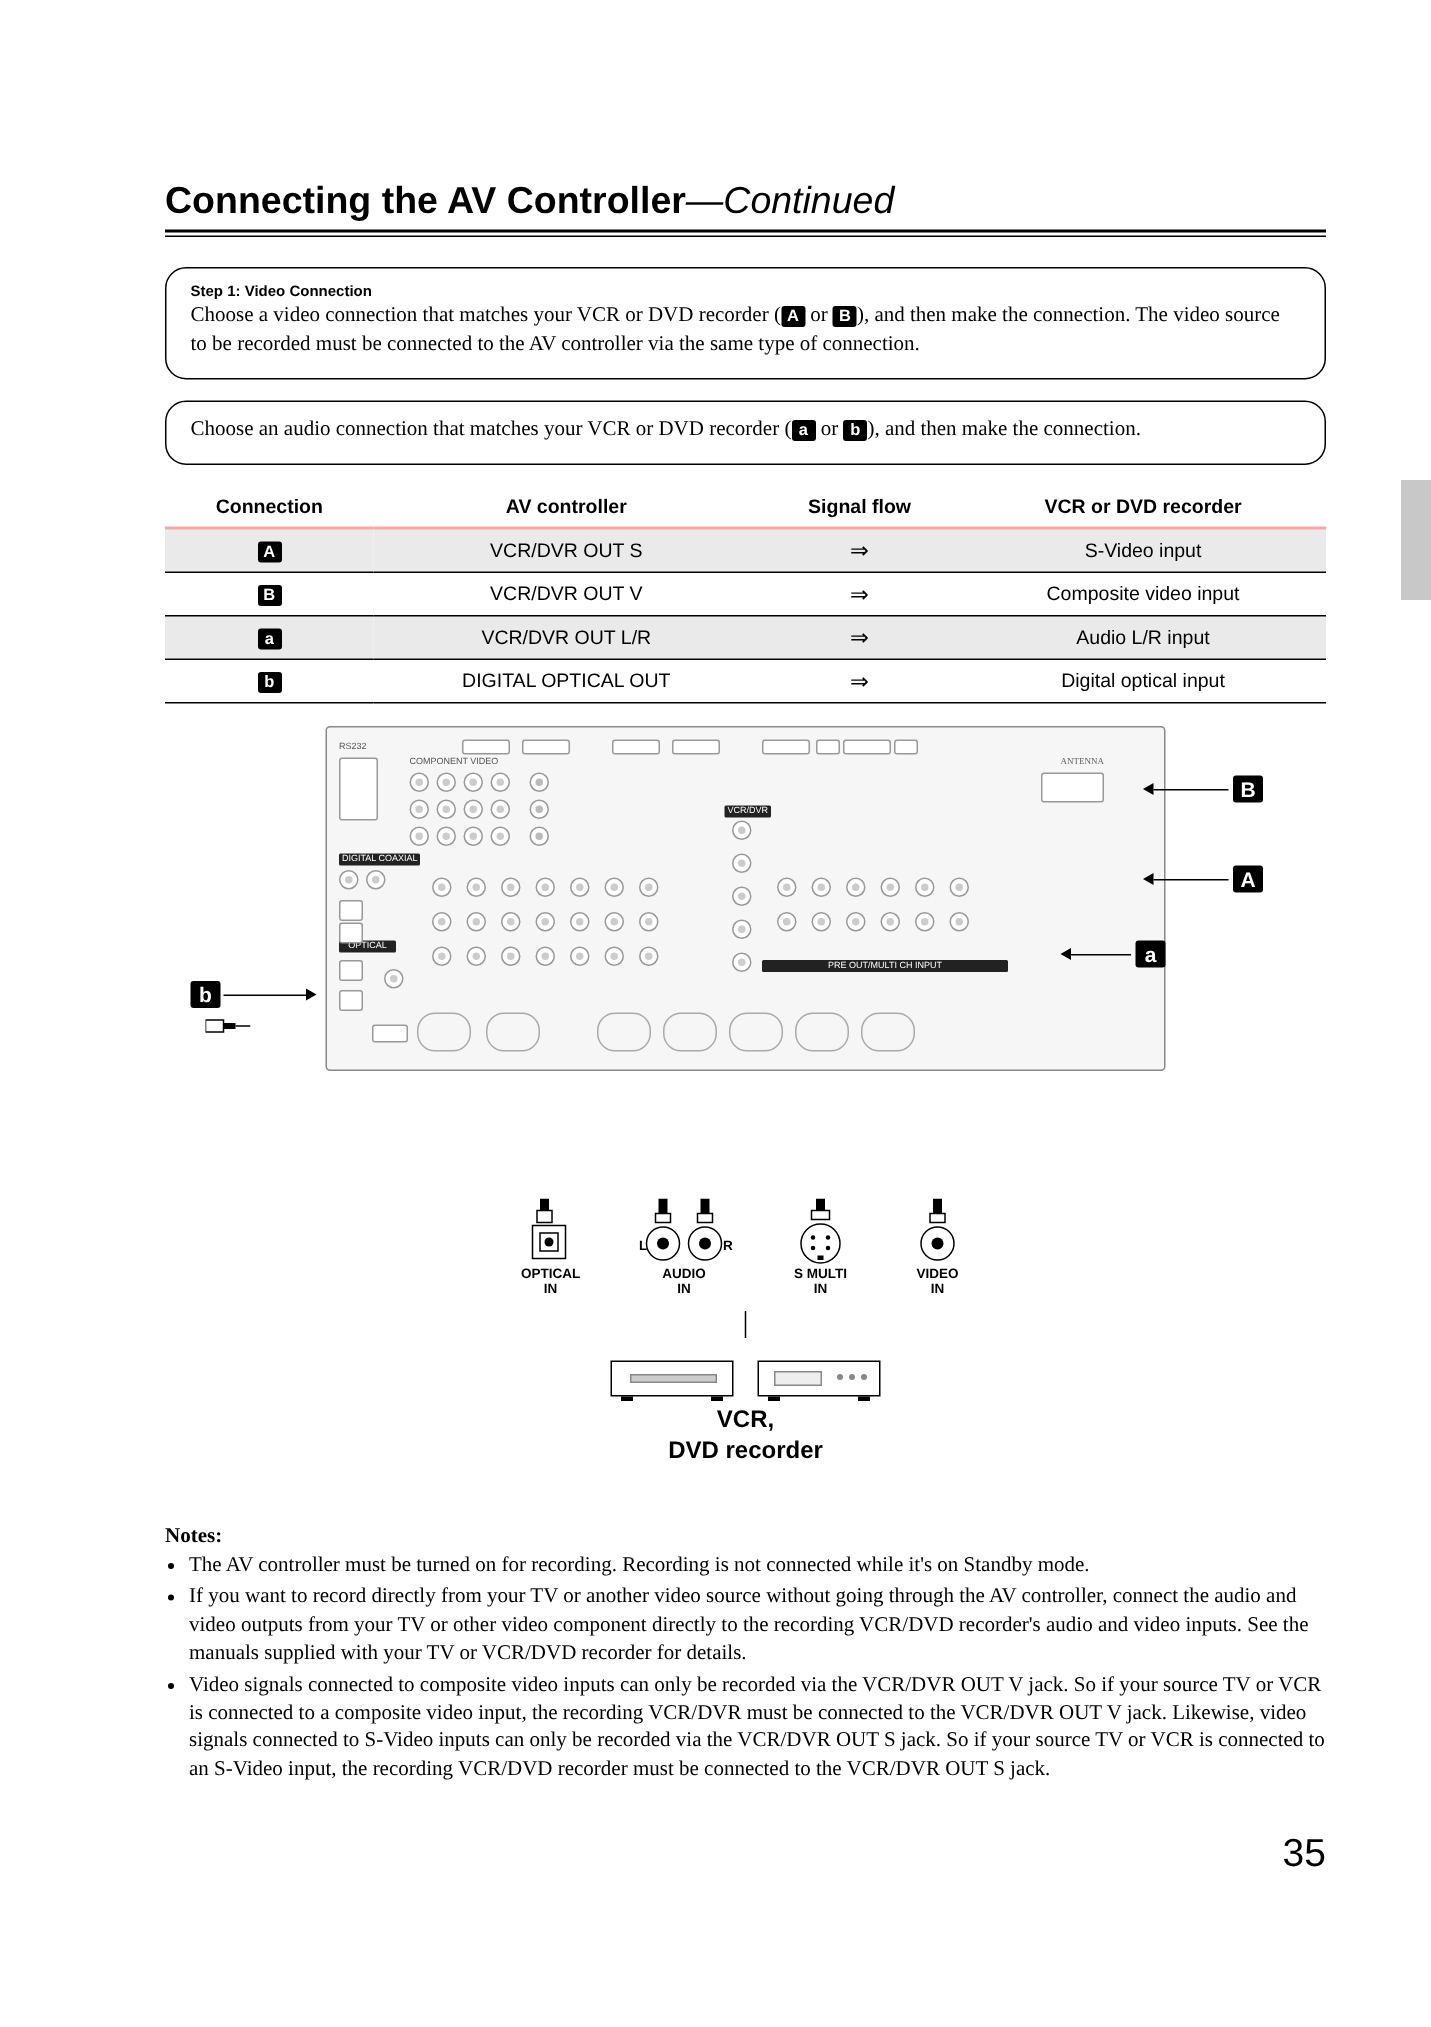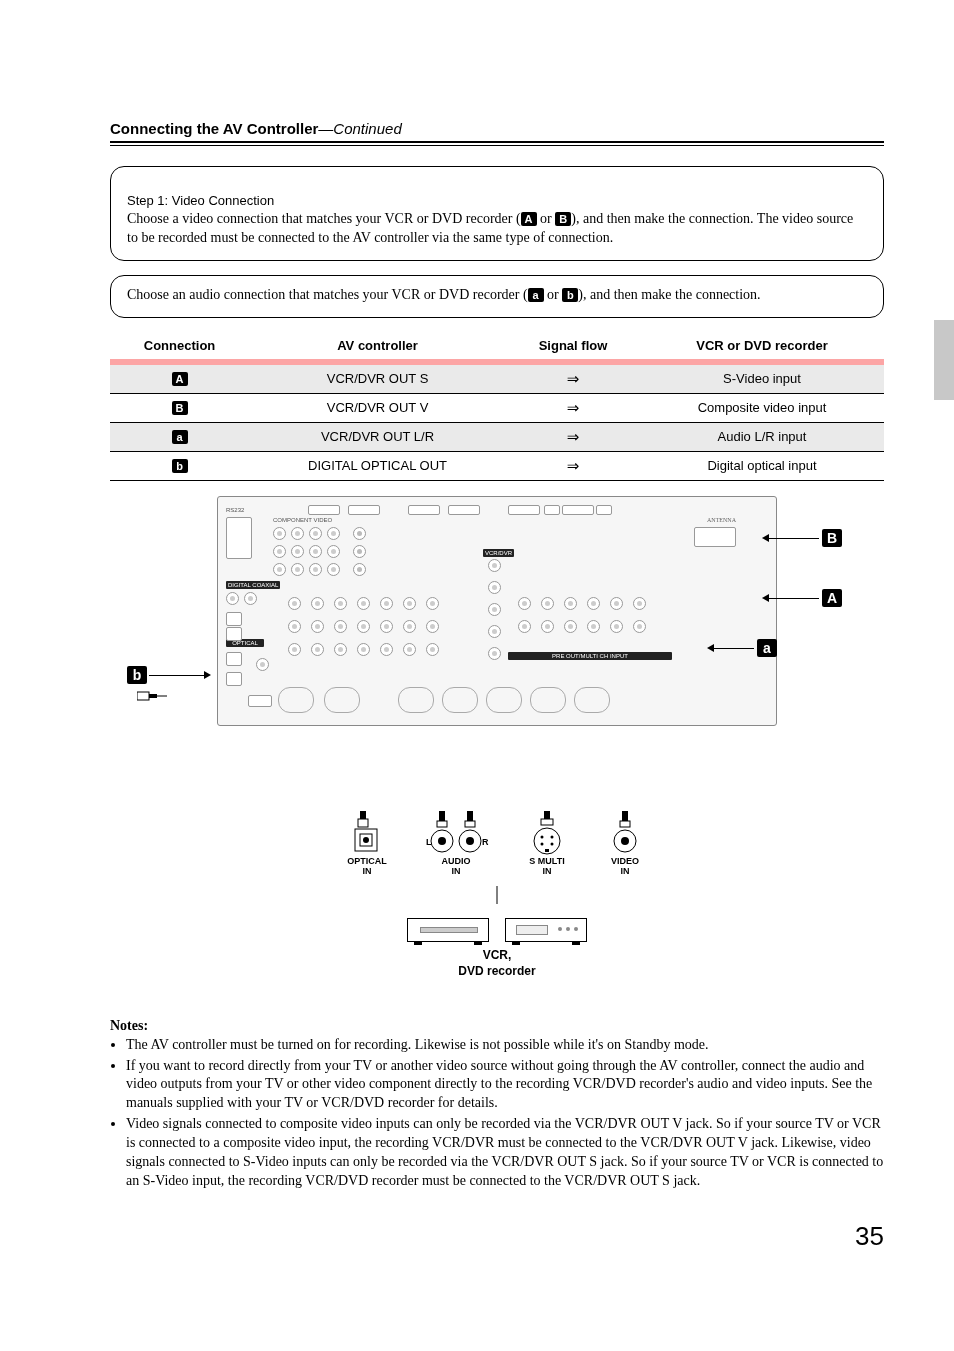--- a/index.html
+++ b/index.html
@@ -18,21 +18,21 @@
   .gray-tab {
     position: absolute;
     right: 0;
     top: 320px;
     width: 20px;
     height: 80px;
     background: #c8c8c8;
   }
   .main-title {
     font-family: Arial, Helvetica, sans-serif;
-    font-size: 15px;
+    font-size: 25px;
     font-weight: bold;
     margin: 0 0 2px 0;
   }
   .main-title .cont {
     font-style: italic;
     font-weight: normal;
   }
   .title-rule {
     border: none;
     border-top: 2px solid #000;
@@ -50,23 +50,23 @@
   }
   .step-box {
     border: 1px solid #000;
     border-radius: 14px;
     padding: 10px 16px 12px 16px;
     margin: 0 0 14px 0;
     position: relative;
   }
   .step-title {
     font-family: Arial, Helvetica, sans-serif;
-    font-size: 13px;
-    font-weight: normal;
-    margin: 16px 0 2px 0;
+    font-size: 10px;
+    font-weight: bold;
+    margin: 0 0 2px 0;
   }
   .step-body {
     font-size: 14px;
     line-height: 1.35;
   }
   .marker {
     display: inline-block;
     background: #000;
     color: #fff;
     font-family: Arial, Helvetica, sans-serif;
@@ -83,21 +83,21 @@
     width: 100%;
     border-collapse: collapse;
     font-family: Arial, Helvetica, sans-serif;
     font-size: 13px;
     margin: 12px 0 10px 0;
   }
   .conn-table th {
     text-align: center;
     font-weight: bold;
     padding: 6px 4px;
-    border-bottom: 6px solid #fca5a5;
+    border-bottom: 2px solid #fca5a5;
   }
   .conn-table td {
     text-align: center;
     padding: 5px 4px;
     border-bottom: 1px solid #000;
   }
   .conn-table tr.shade td { background: #eaeaea; }
   .conn-table .arrow { font-size: 15px; }
 
   
@@ -235,21 +235,21 @@
     position: absolute;
     bottom: -4px;
     width: 8px; height: 3px;
     background: #000;
   }
   .vcr-feet::before { left: 6px; }
   .vcr-feet::after { right: 6px; }
   .vcr-caption {
     font-family: Arial, Helvetica, sans-serif;
     font-weight: bold;
-    font-size: 12px;
+    font-size: 16px;
     text-align: center;
     line-height: 1.3;
     margin-top: 6px;
   }
   .notes-head {
     font-weight: bold;
     font-size: 14px;
     margin-top: 38px;
   }
   .notes-list {
@@ -543,19 +543,19 @@
       <div style="position:absolute;right:24px;top:8px;width:4px;height:4px;border-radius:50%;background:#888;"></div>
     </div>
   </div>
   <div class="vcr-caption">
     <span>VCR,</span><br>
     <span>DVD recorder</span>
   </div>
 
   <div class="notes-head">Notes:</div>
   <ul class="notes-list">
-    <li>The AV controller must be turned on for recording. Likewise is not possible while it's on Standby mode.</li>
+    <li>The AV controller must be turned on for recording. Recording is not connected while it's on Standby mode.</li>
     <li>If you want to record directly from your TV or another video source without going through the AV controller, connect the audio and video outputs from your TV or other video component directly to the recording VCR/DVD recorder's audio and video inputs. See the manuals supplied with your TV or VCR/DVD recorder for details.</li>
     <li>Video signals connected to composite video inputs can only be recorded via the VCR/DVR OUT V jack. So if your source TV or VCR is connected to a composite video input, the recording VCR/DVR must be connected to the VCR/DVR OUT V jack. Likewise, video signals connected to S-Video inputs can only be recorded via the VCR/DVR OUT S jack. So if your source TV or VCR is connected to an S-Video input, the recording VCR/DVD recorder must be connected to the VCR/DVR OUT S jack.</li>
   </ul>
 
   <div class="page-num">35</div>
 </div>
 
 </body></html>

